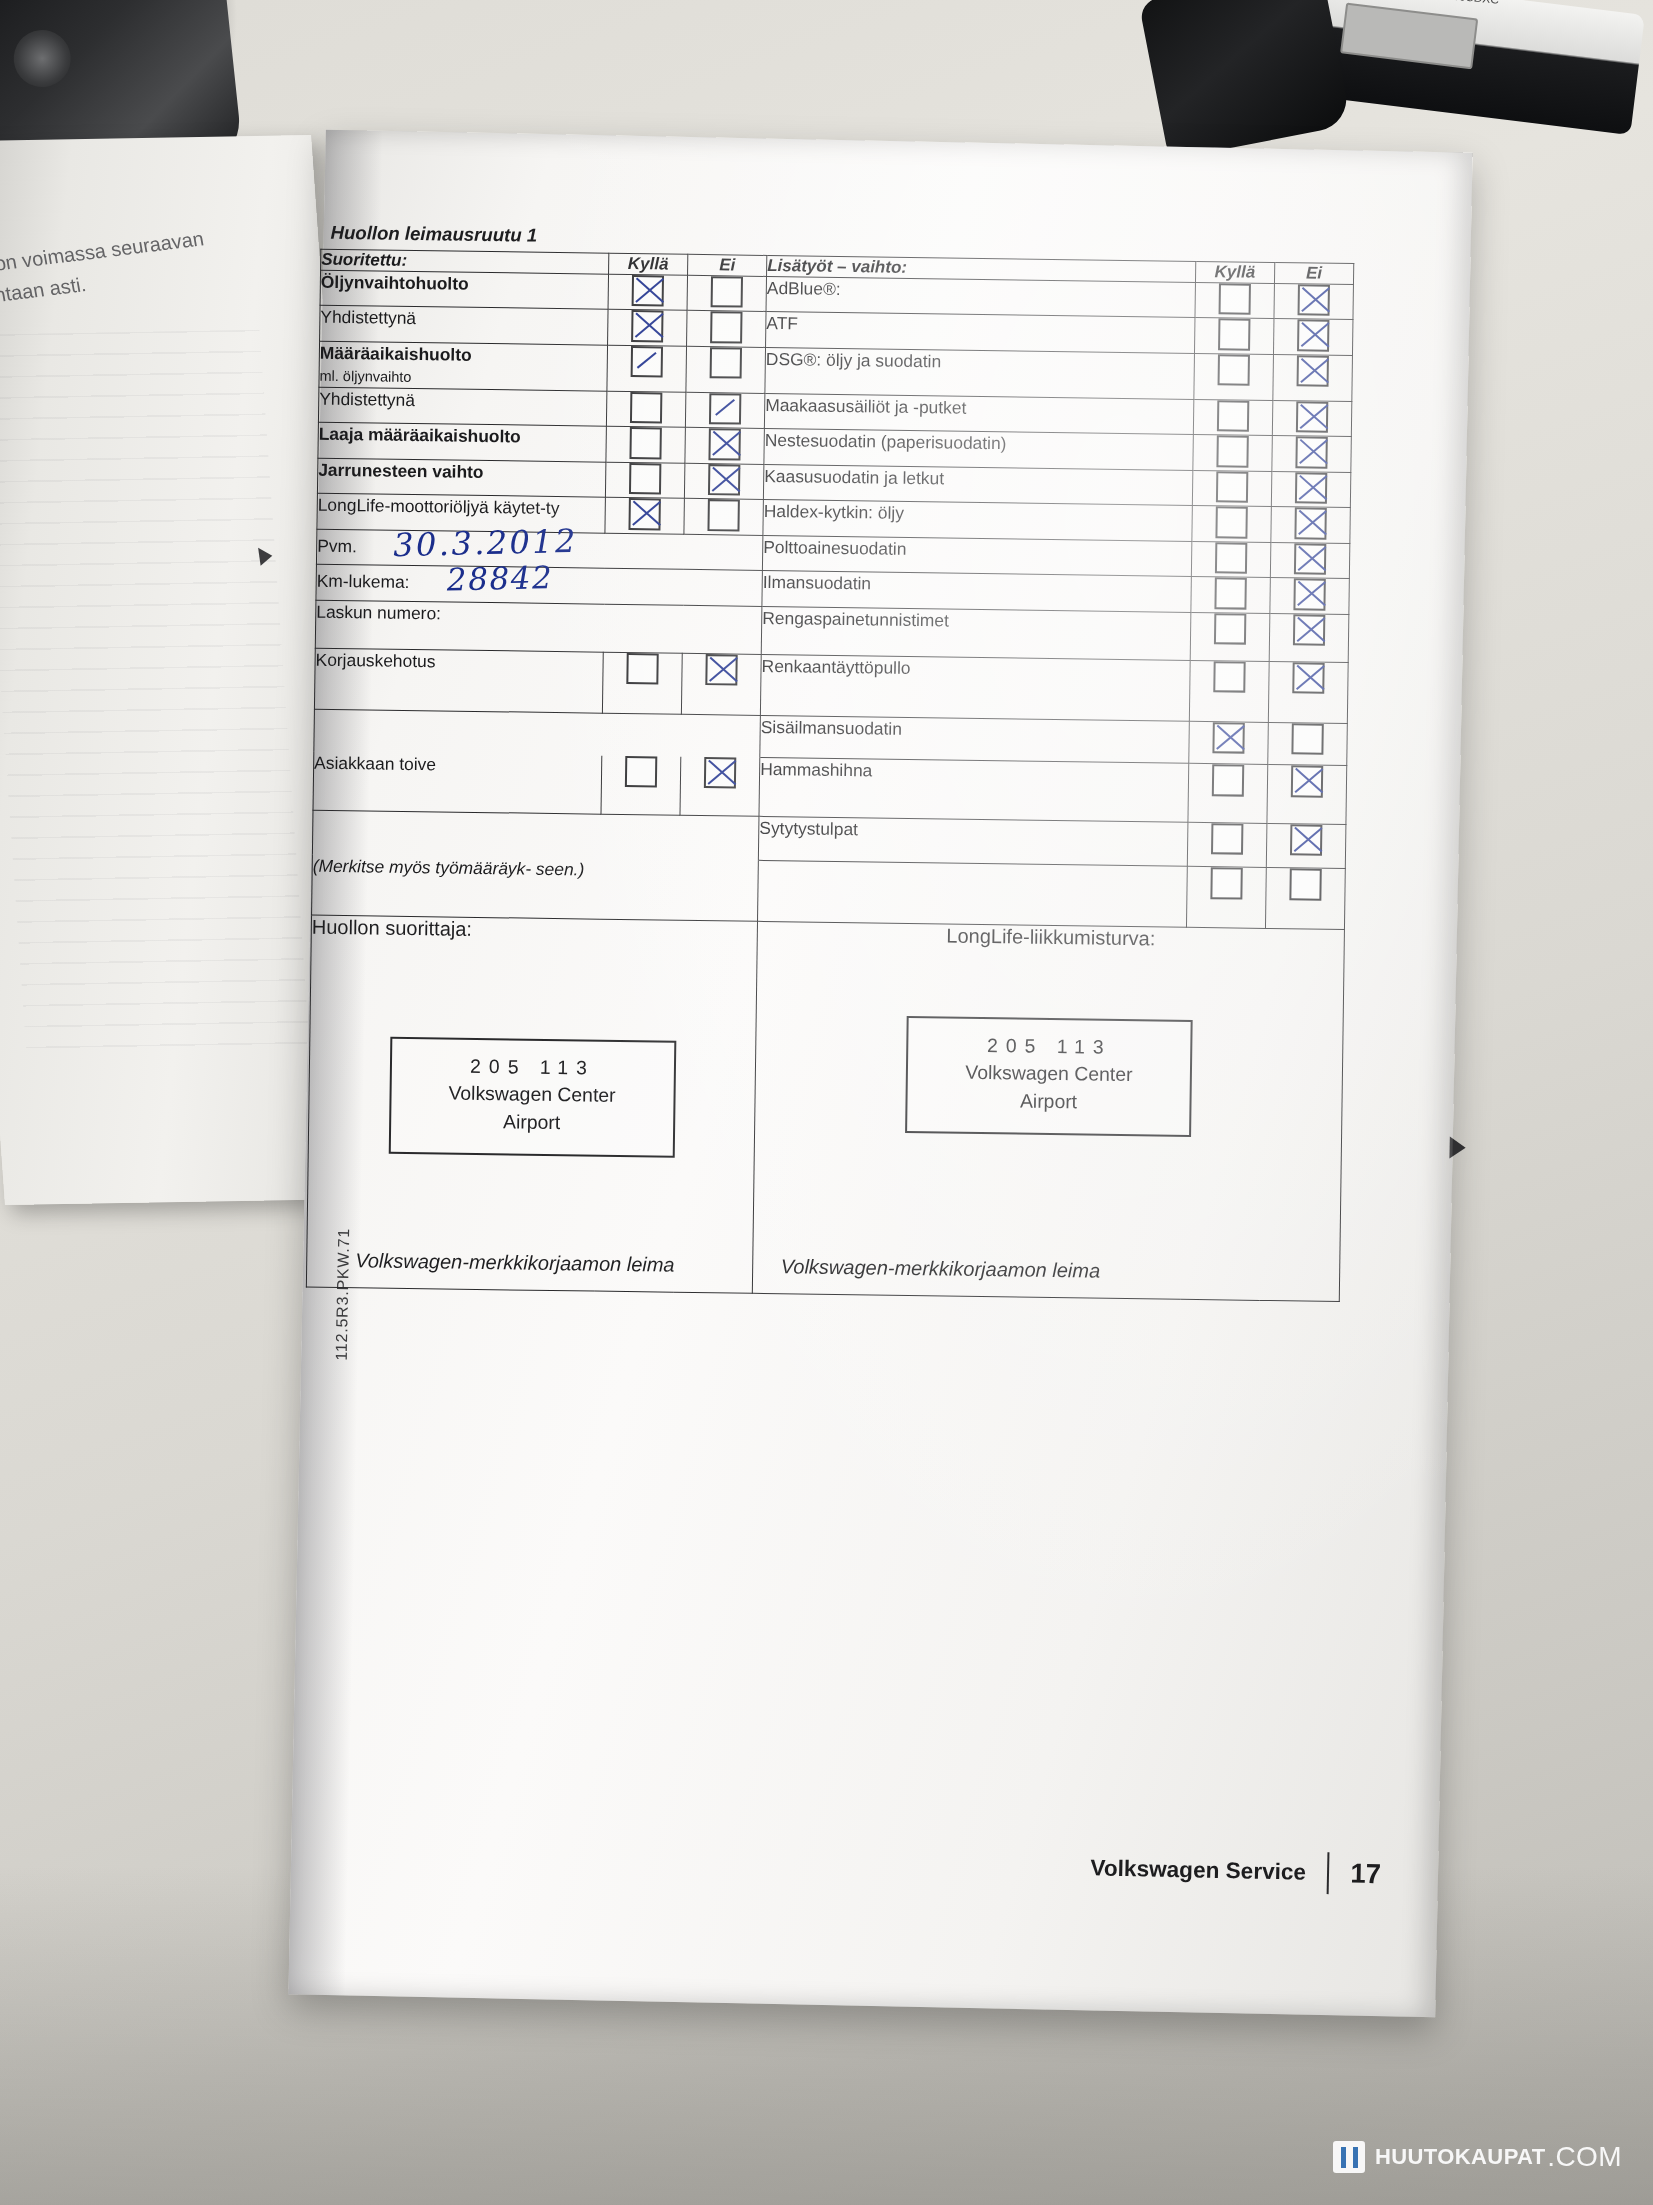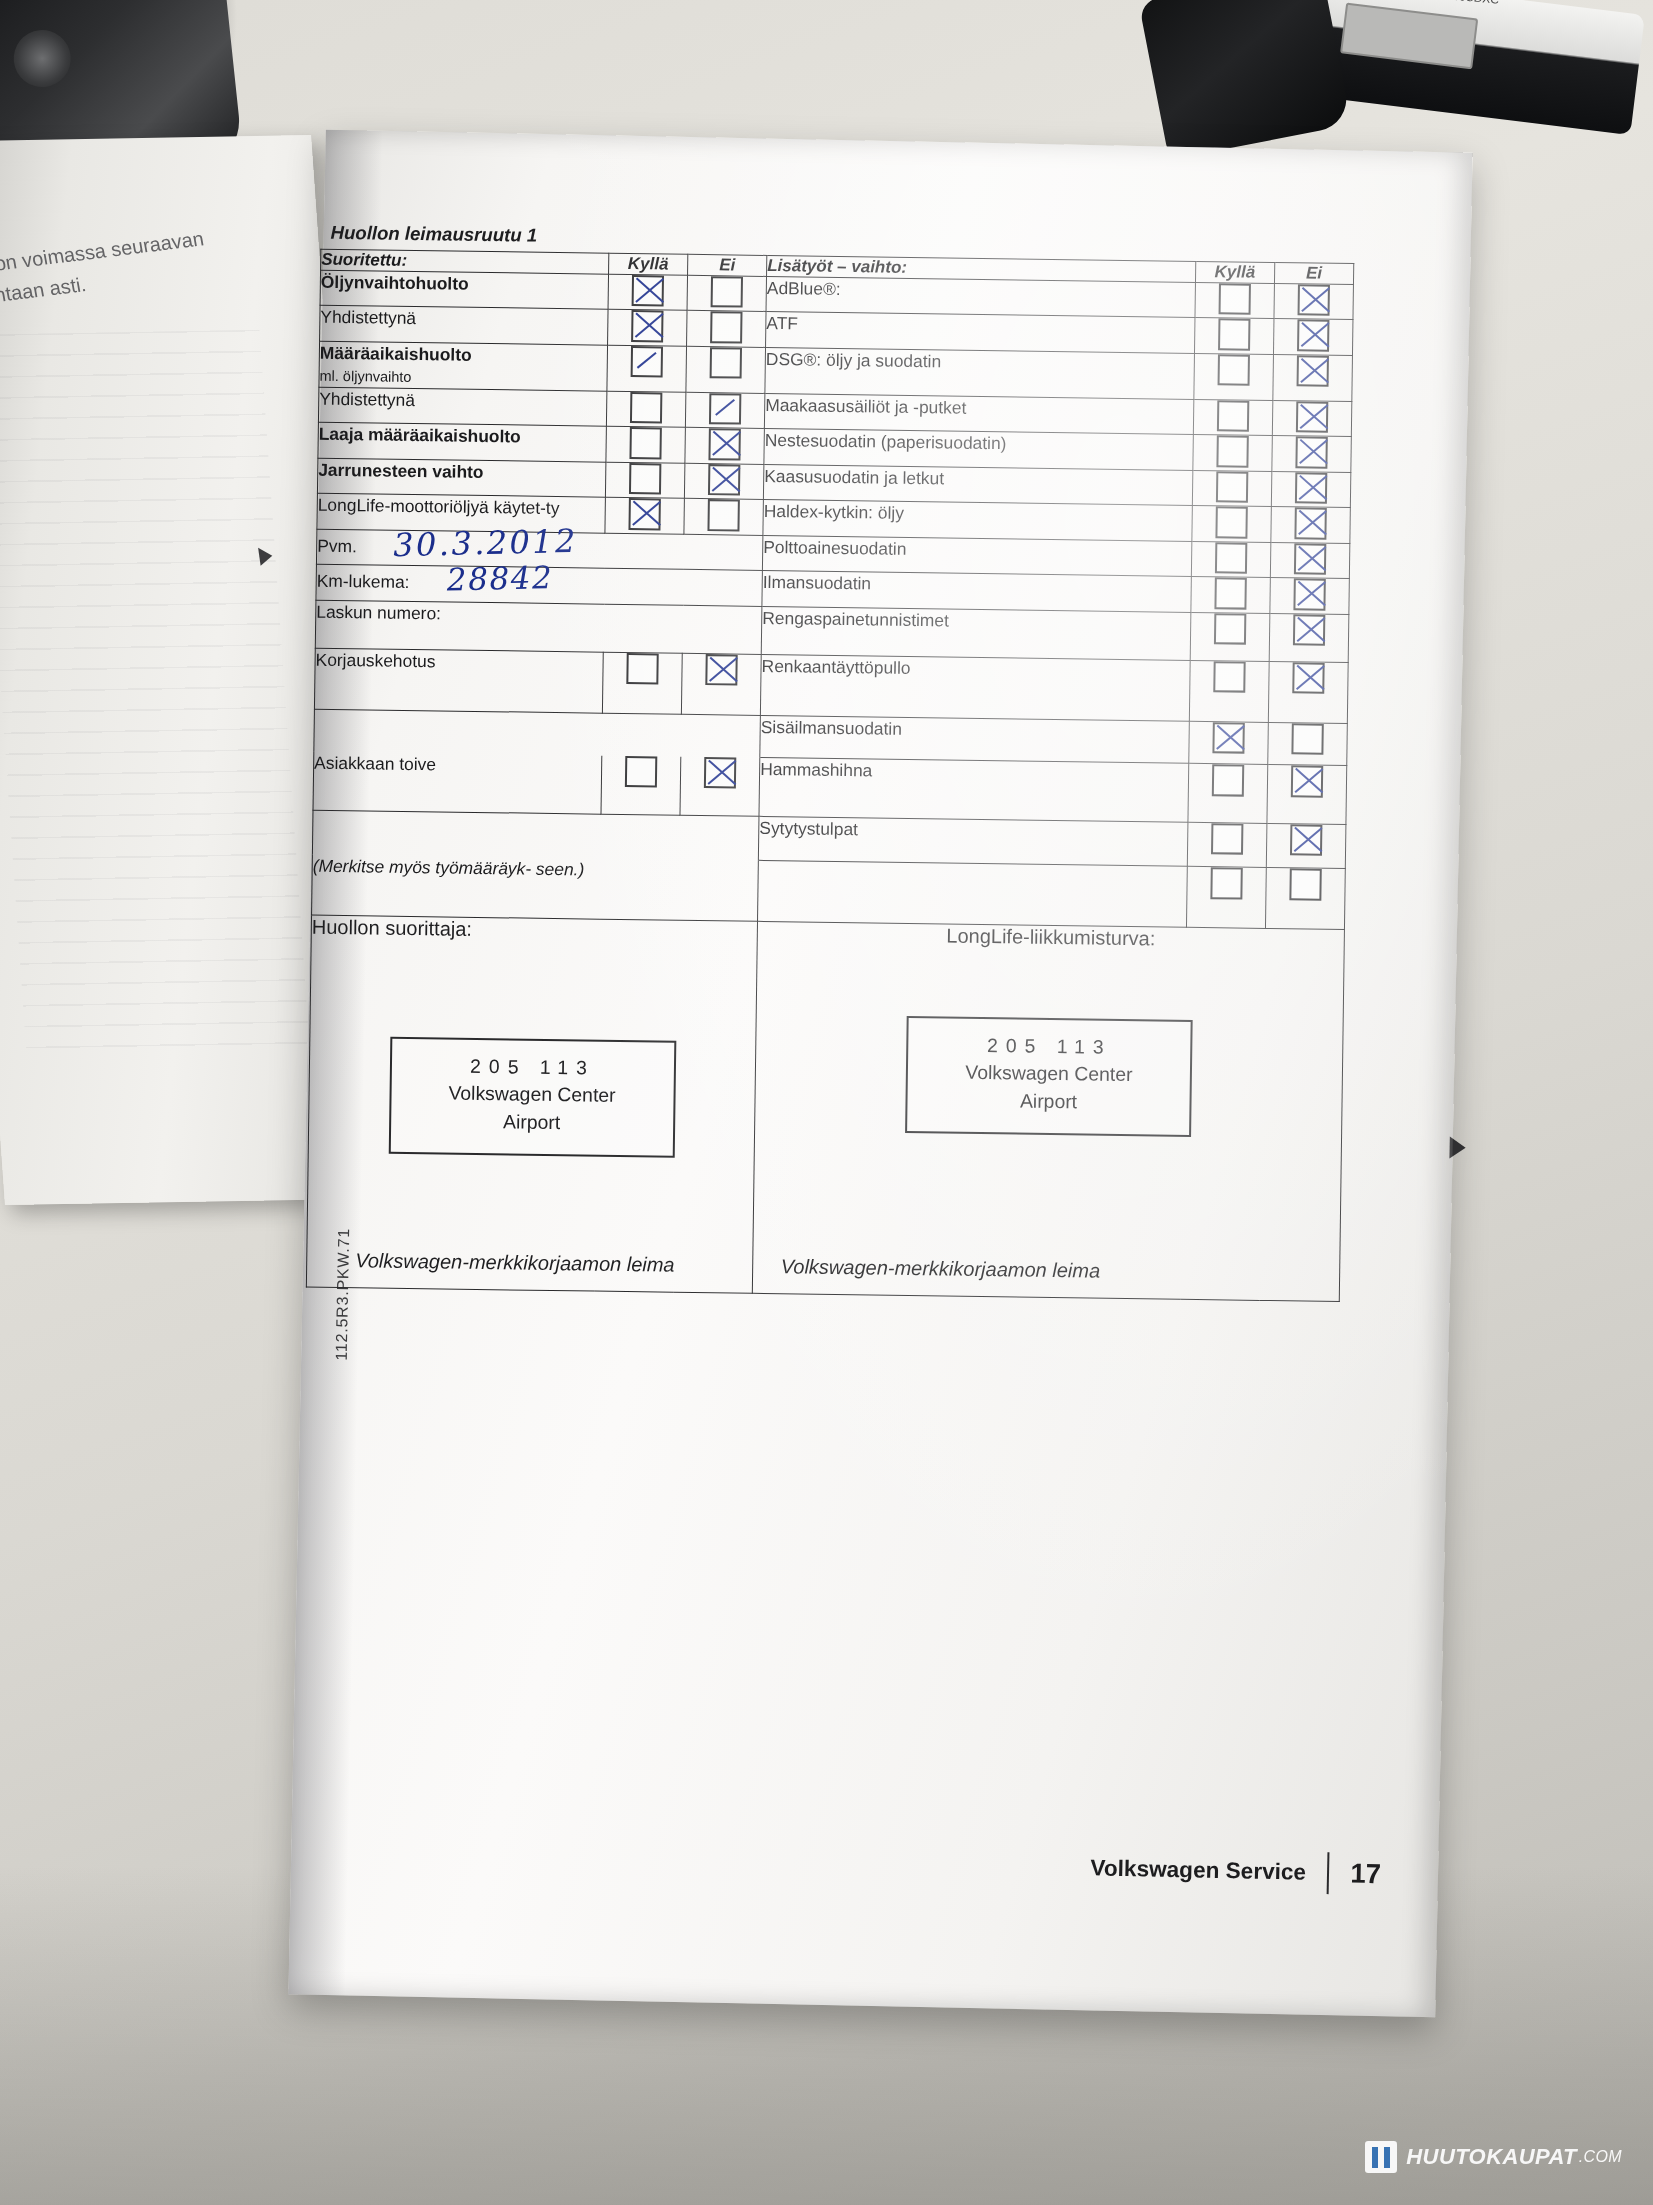--- a/index.html
+++ b/index.html
@@ -90,26 +90,26 @@
 
   .bigarrow{position:absolute;right:-13px;top:984px;width:0;height:0;
     border-top:11.3px solid transparent;border-bottom:11.3px solid transparent;border-left:16px solid #2f2f31;}
 
   .pagefooter{position:absolute;right:57px;bottom:121px;display:flex;align-items:center;gap:21px;}
   .pagefooter .brand{font-size:22.6px;font-weight:bold;color:#1d1d1f;}
   .pagefooter .bar{width:2.4px;height:42px;background:#2a2a2c;}
   .pagefooter .num{font-size:27.5px;font-weight:bold;color:#1d1d1f;}
 
   
-  .wm{position:absolute;right:32px;bottom:32px;display:flex;align-items:center;gap:9.7px;opacity:.92;font-style:italic;}
+  .wm{position:absolute;right:32px;bottom:32px;display:flex;align-items:center;gap:9.7px;opacity:.92;}
   .wm .mark{width:32px;height:32px;background:#fff;border-radius:3.2px;position:relative;}
   .wm .mark:before{content:"";position:absolute;left:7.3px;top:5.7px;width:5.7px;height:21px;background:#2f6fb5;}
   .wm .mark:after{content:"";position:absolute;left:19.4px;top:5.7px;width:5.7px;height:21px;background:#2f6fb5;}
   .wm .t1{color:#fff;font-size:22px;font-weight:bold;letter-spacing:0.4px;}
-  .wm .t2{color:#fff;font-size:16px;letter-spacing:0.4px;}
+  .wm .t2{color:#fff;font-size:28px;letter-spacing:0.4px;}
 </style>
 </head>
 <body>
 
 <div class="desk">
   <div class="desk-left-dark"></div>
   <div class="desk-shadow-bottom"></div>
 </div>
 
 <div class="obj-camera"></div>

